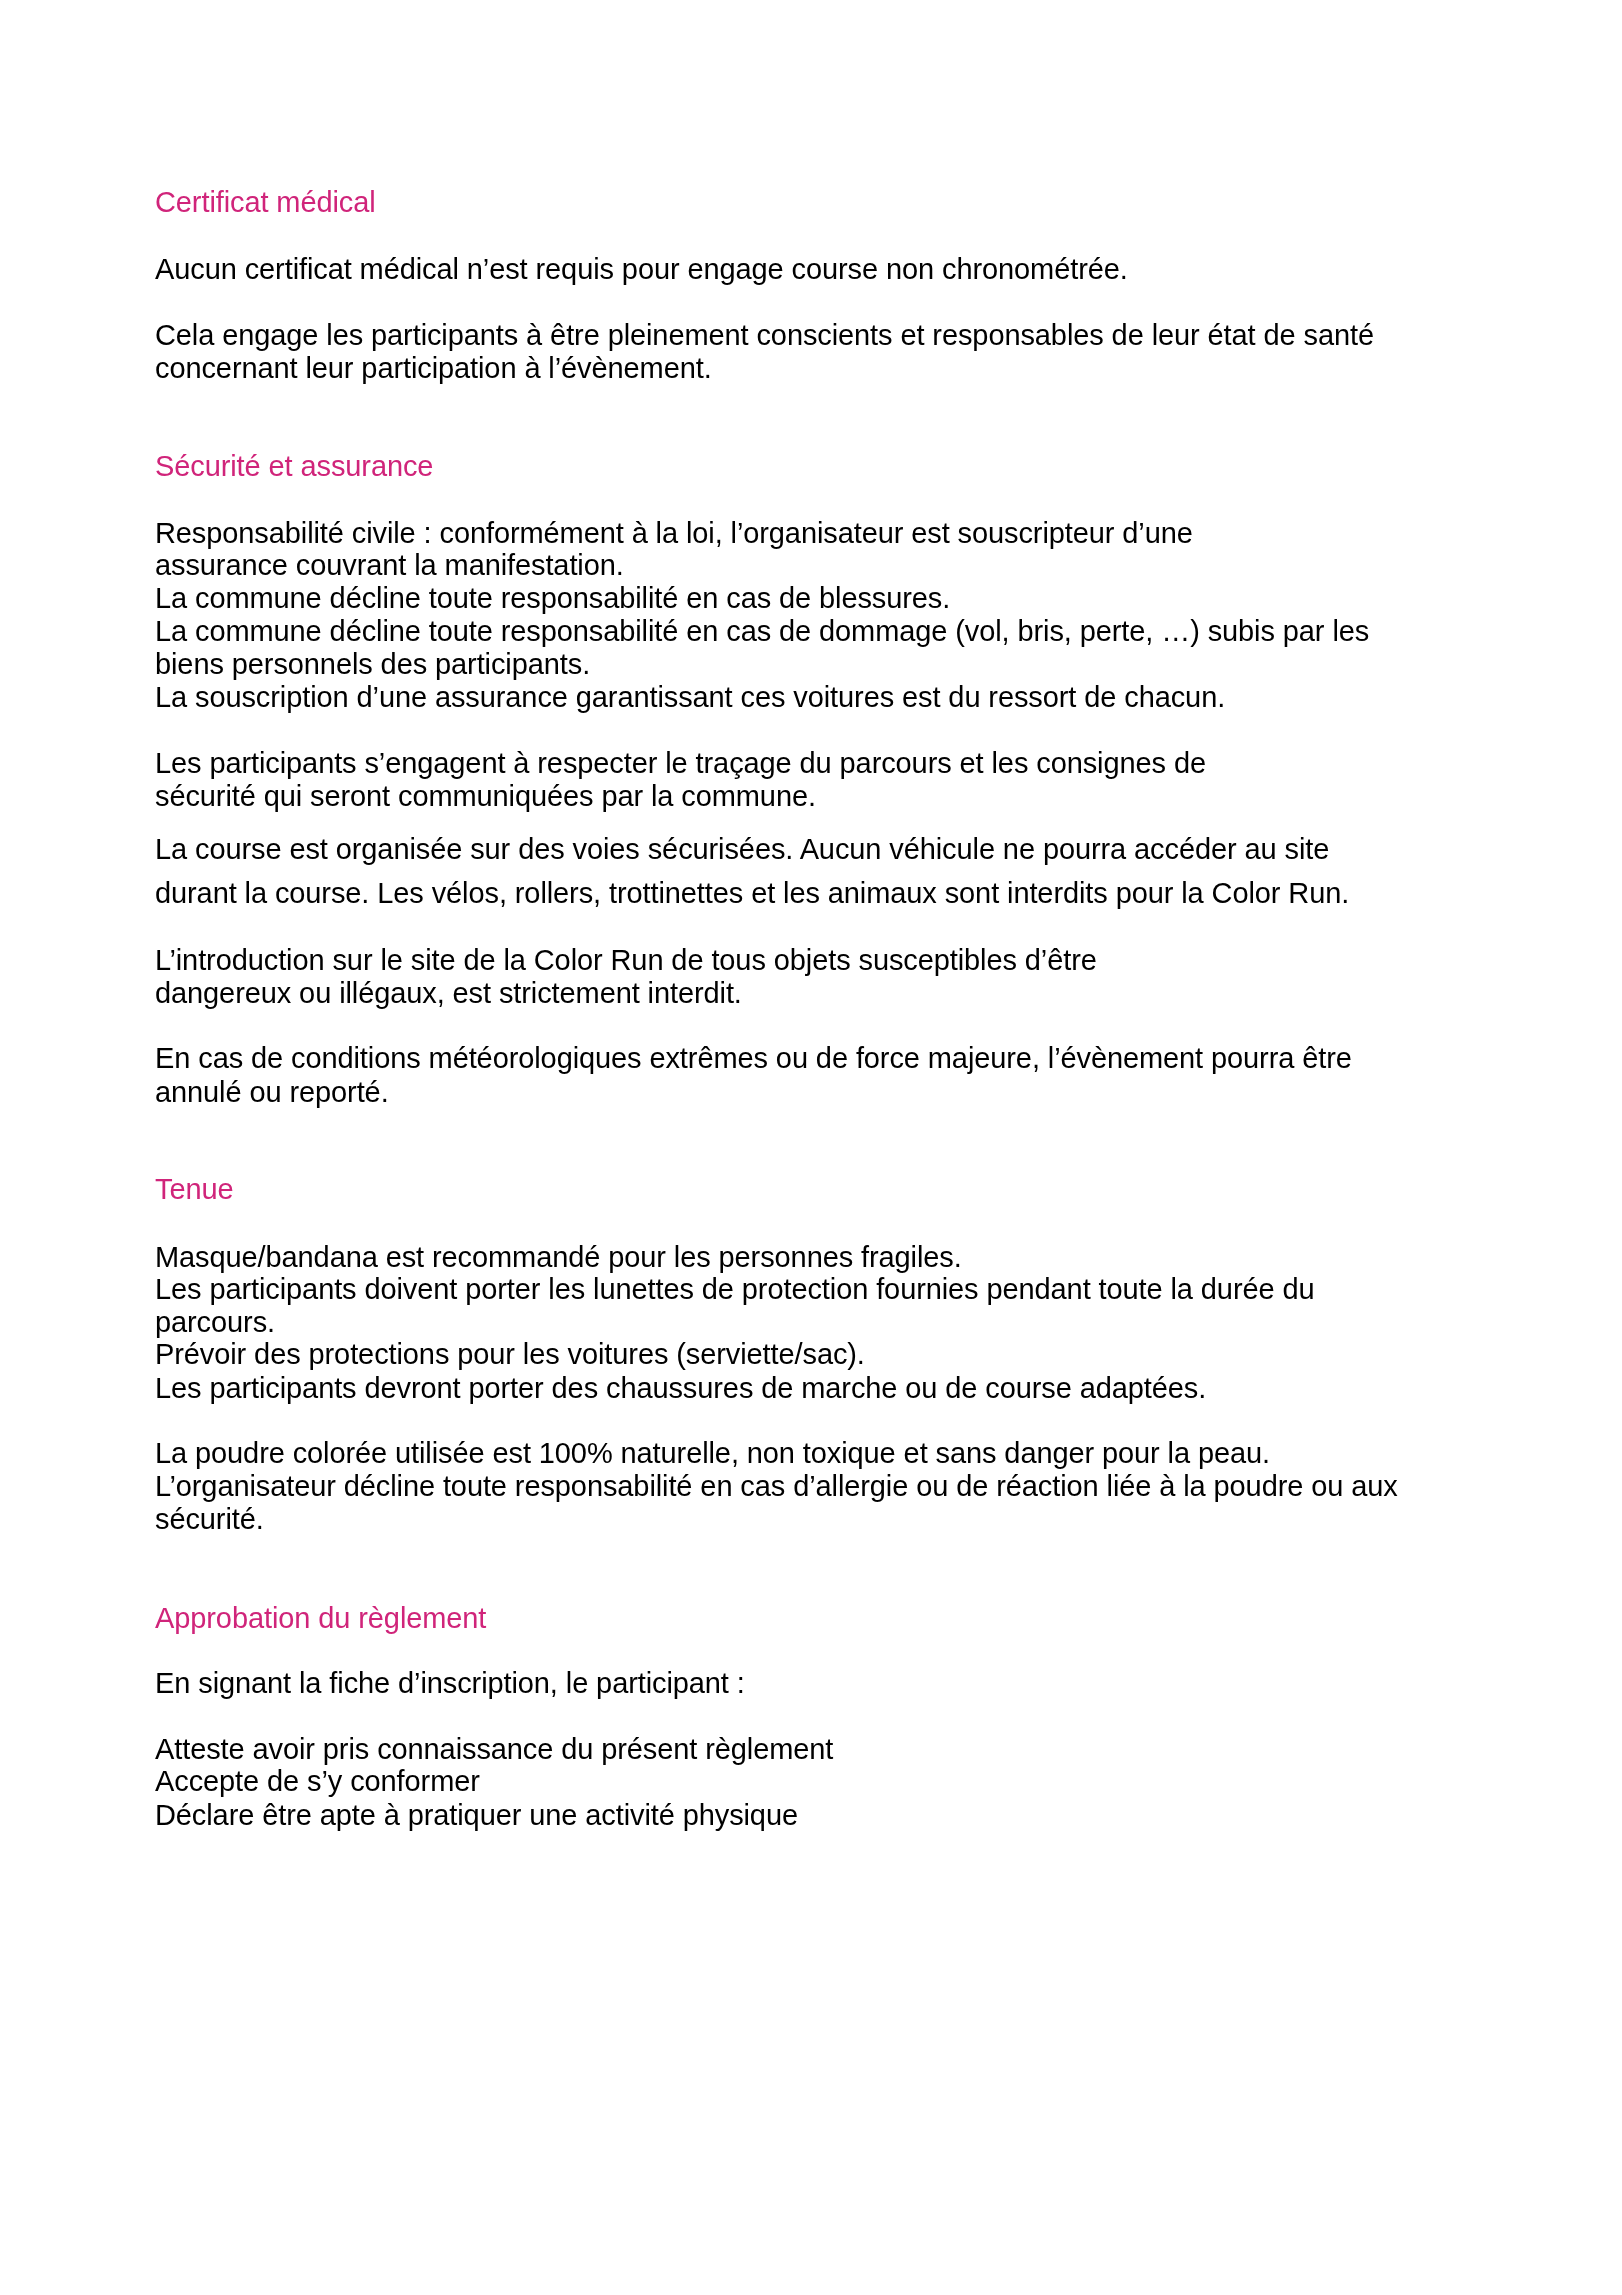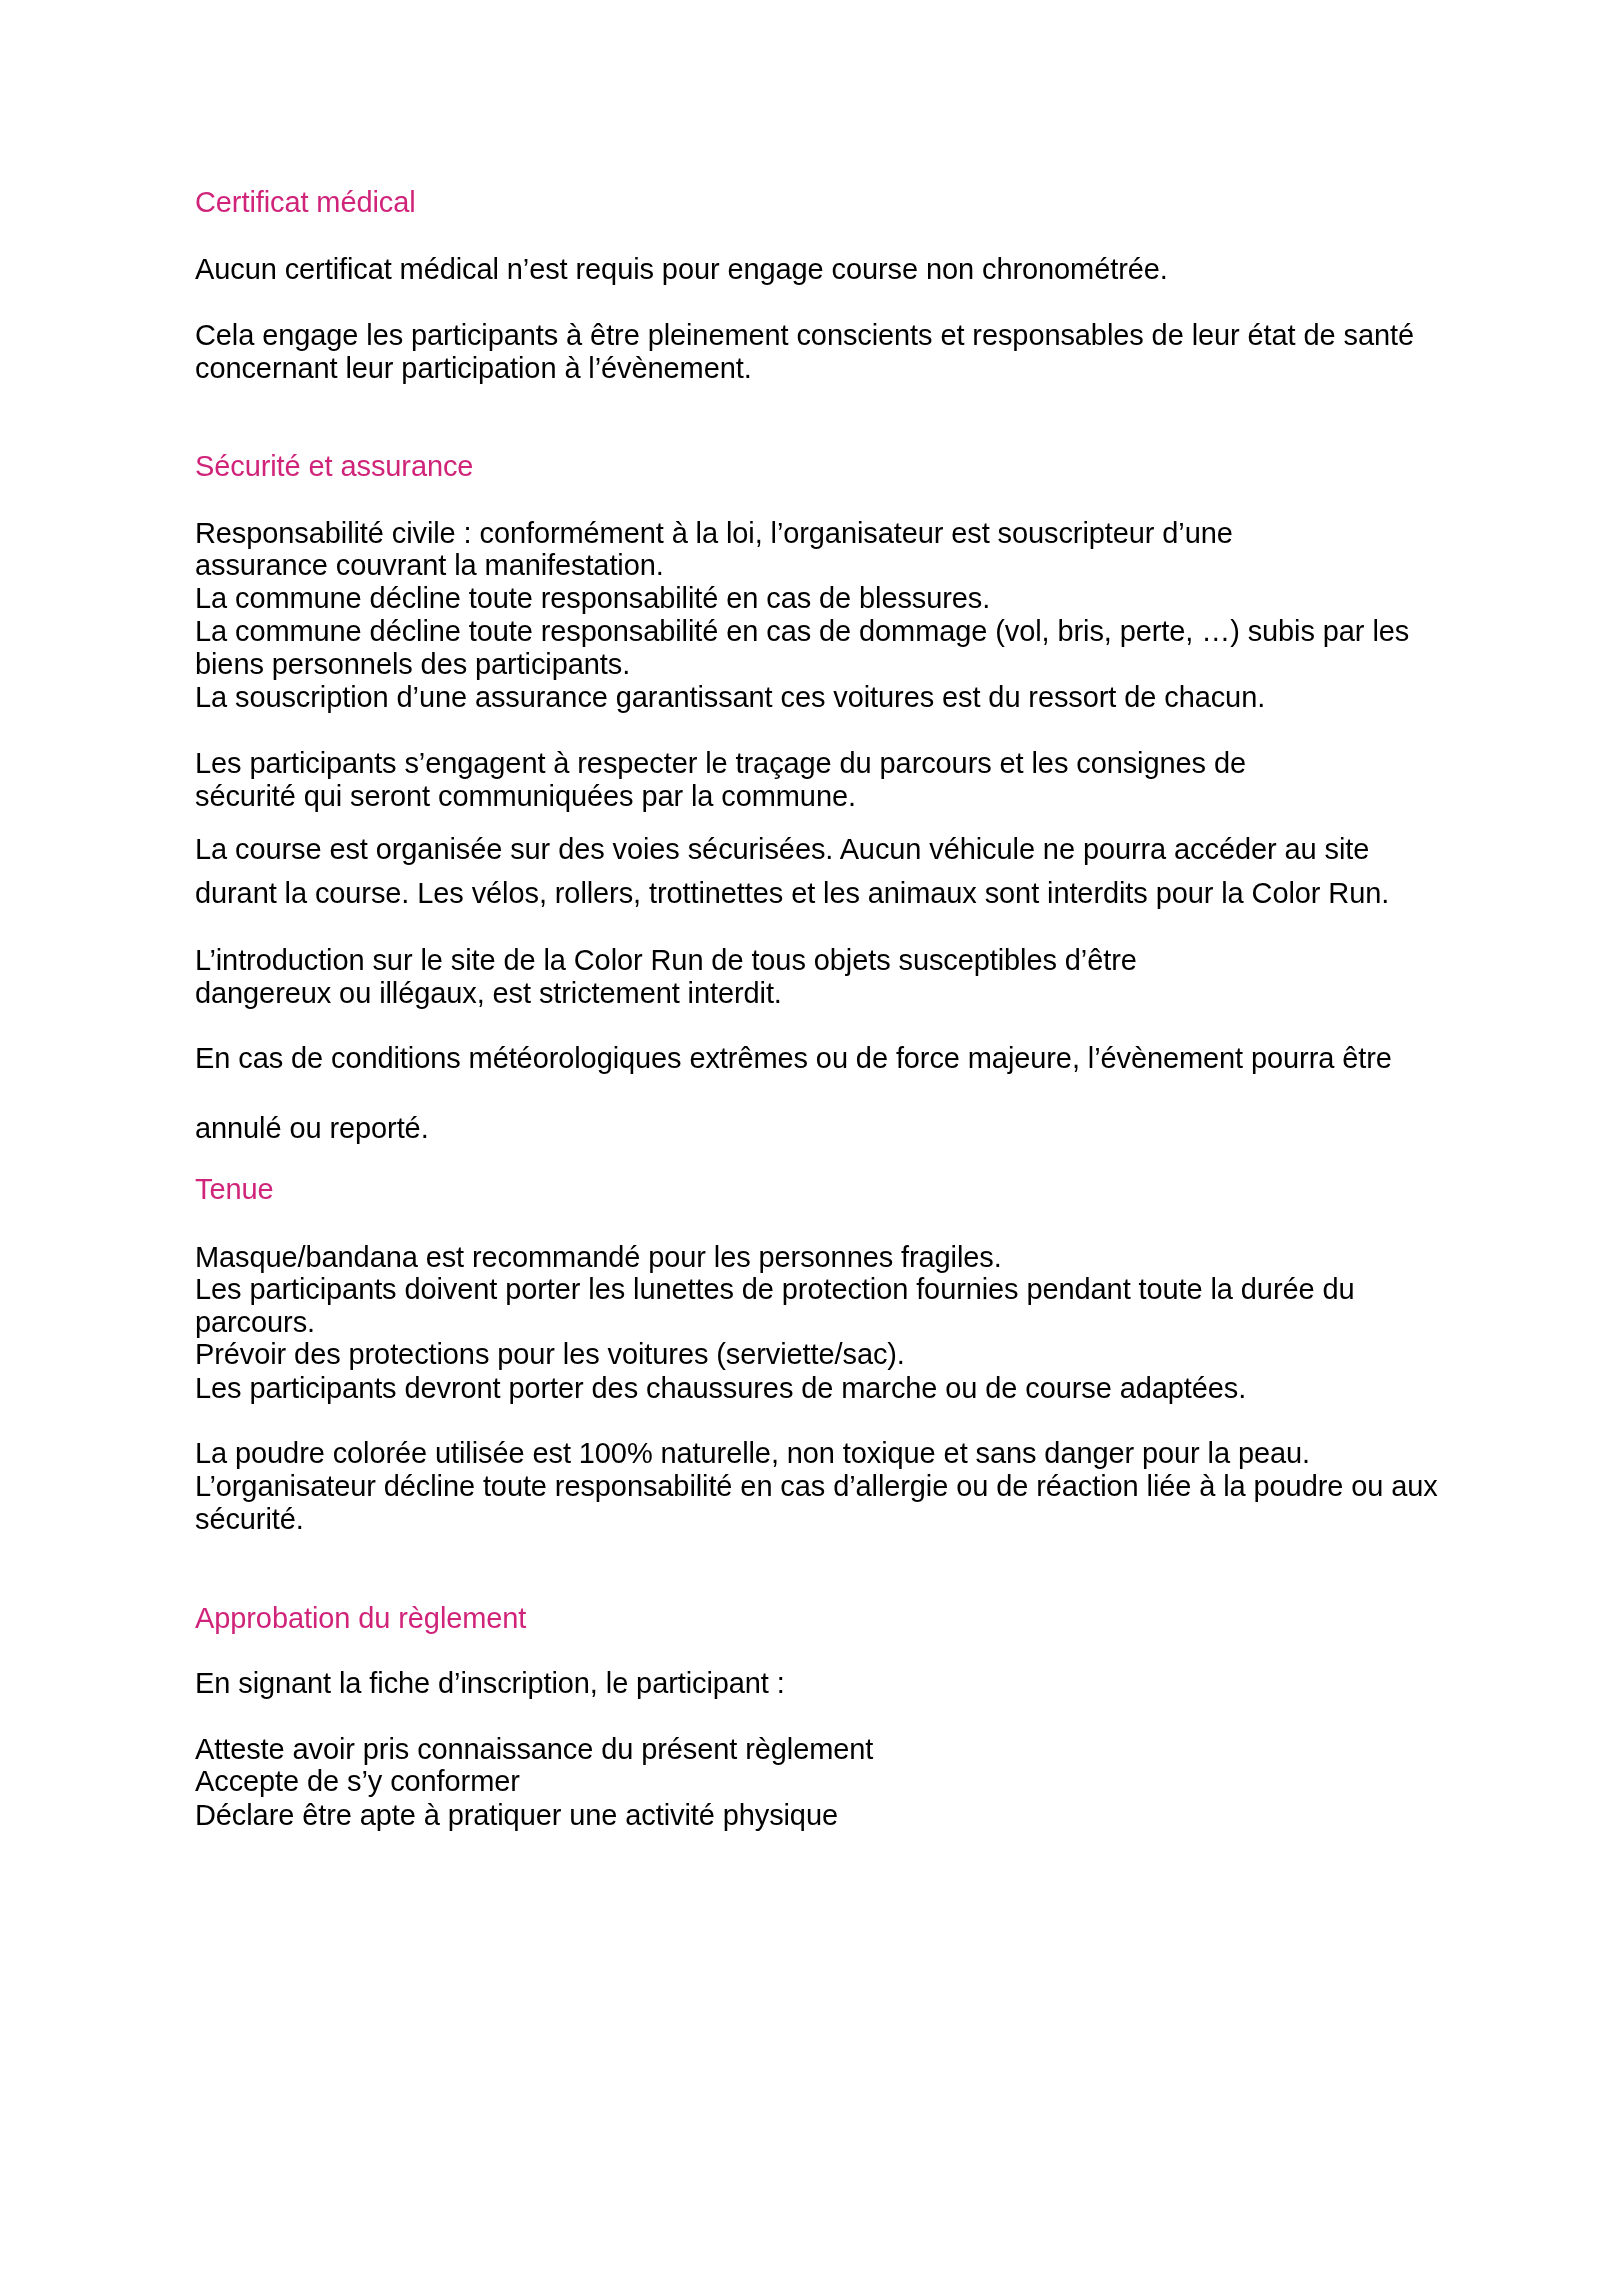--- a/index.html
+++ b/index.html
@@ -1,20 +1,20 @@
 <!DOCTYPE html>
 <html style="font-size:10.5px"><head>
 <meta charset="utf-8">
 <style>
   html, body { margin: 0; padding: 0; background: #ffffff; }
   body { width: 1622px; height: 2295px; position: relative; overflow: hidden;
          font-family: "Liberation Sans", "DejaVu Sans", sans-serif; }
   .line { position: absolute; left: 155px; white-space: nowrap;
           font-size: 29px; line-height: 33px; height: 33px; color: #000000;
-          letter-spacing: -0.1px; margin-left: 40px; }
+          letter-spacing: -0.1px; }
   .heading { color: #D0247A; }
 </style>
 </head>
 <body>
 
 <div class="line heading" style="top:186px">Certificat médical</div>
 <div class="line" style="top:253px">Aucun certificat médical n’est requis pour engage course non chronométrée.</div>
 <div class="line" style="top:319px">Cela engage les participants à être pleinement conscients et responsables de leur état de santé</div>
 <div class="line" style="top:352px">concernant leur participation à l’évènement.</div>
 
@@ -25,21 +25,21 @@
 <div class="line" style="top:615px">La commune décline toute responsabilité en cas de dommage (vol, bris, perte, …) subis par les</div>
 <div class="line" style="top:648px">biens personnels des participants.</div>
 <div class="line" style="top:681px">La souscription d’une assurance garantissant ces voitures est du ressort de chacun.</div>
 <div class="line" style="top:747px">Les participants s’engagent à respecter le traçage du parcours et les consignes de</div>
 <div class="line" style="top:780px">sécurité qui seront communiquées par la commune.</div>
 <div class="line" style="top:833px">La course est organisée sur des voies sécurisées. Aucun véhicule ne pourra accéder au site</div>
 <div class="line" style="top:877px">durant la course. Les vélos, rollers, trottinettes et les animaux sont interdits pour la Color Run.</div>
 <div class="line" style="top:944px">L’introduction sur le site de la Color Run de tous objets susceptibles d’être</div>
 <div class="line" style="top:977px">dangereux ou illégaux, est strictement interdit.</div>
 <div class="line" style="top:1042px">En cas de conditions météorologiques extrêmes ou de force majeure, l’évènement pourra être</div>
-<div class="line" style="top:1112px">annulé ou reporté.</div>
+<div class="line" style="top:1076px">annulé ou reporté.</div>
 
 <div class="line heading" style="top:1173px">Tenue</div>
 <div class="line" style="top:1241px">Masque/bandana est recommandé pour les personnes fragiles.</div>
 <div class="line" style="top:1273px">Les participants doivent porter les lunettes de protection fournies pendant toute la durée du</div>
 <div class="line" style="top:1306px">parcours.</div>
 <div class="line" style="top:1338px">Prévoir des protections pour les voitures (serviette/sac).</div>
 <div class="line" style="top:1372px">Les participants devront porter des chaussures de marche ou de course adaptées.</div>
 <div class="line" style="top:1437px">La poudre colorée utilisée est 100% naturelle, non toxique et sans danger pour la peau.</div>
 <div class="line" style="top:1470px">L’organisateur décline toute responsabilité en cas d’allergie ou de réaction liée à la poudre ou aux</div>
 <div class="line" style="top:1503px">sécurité.</div>

